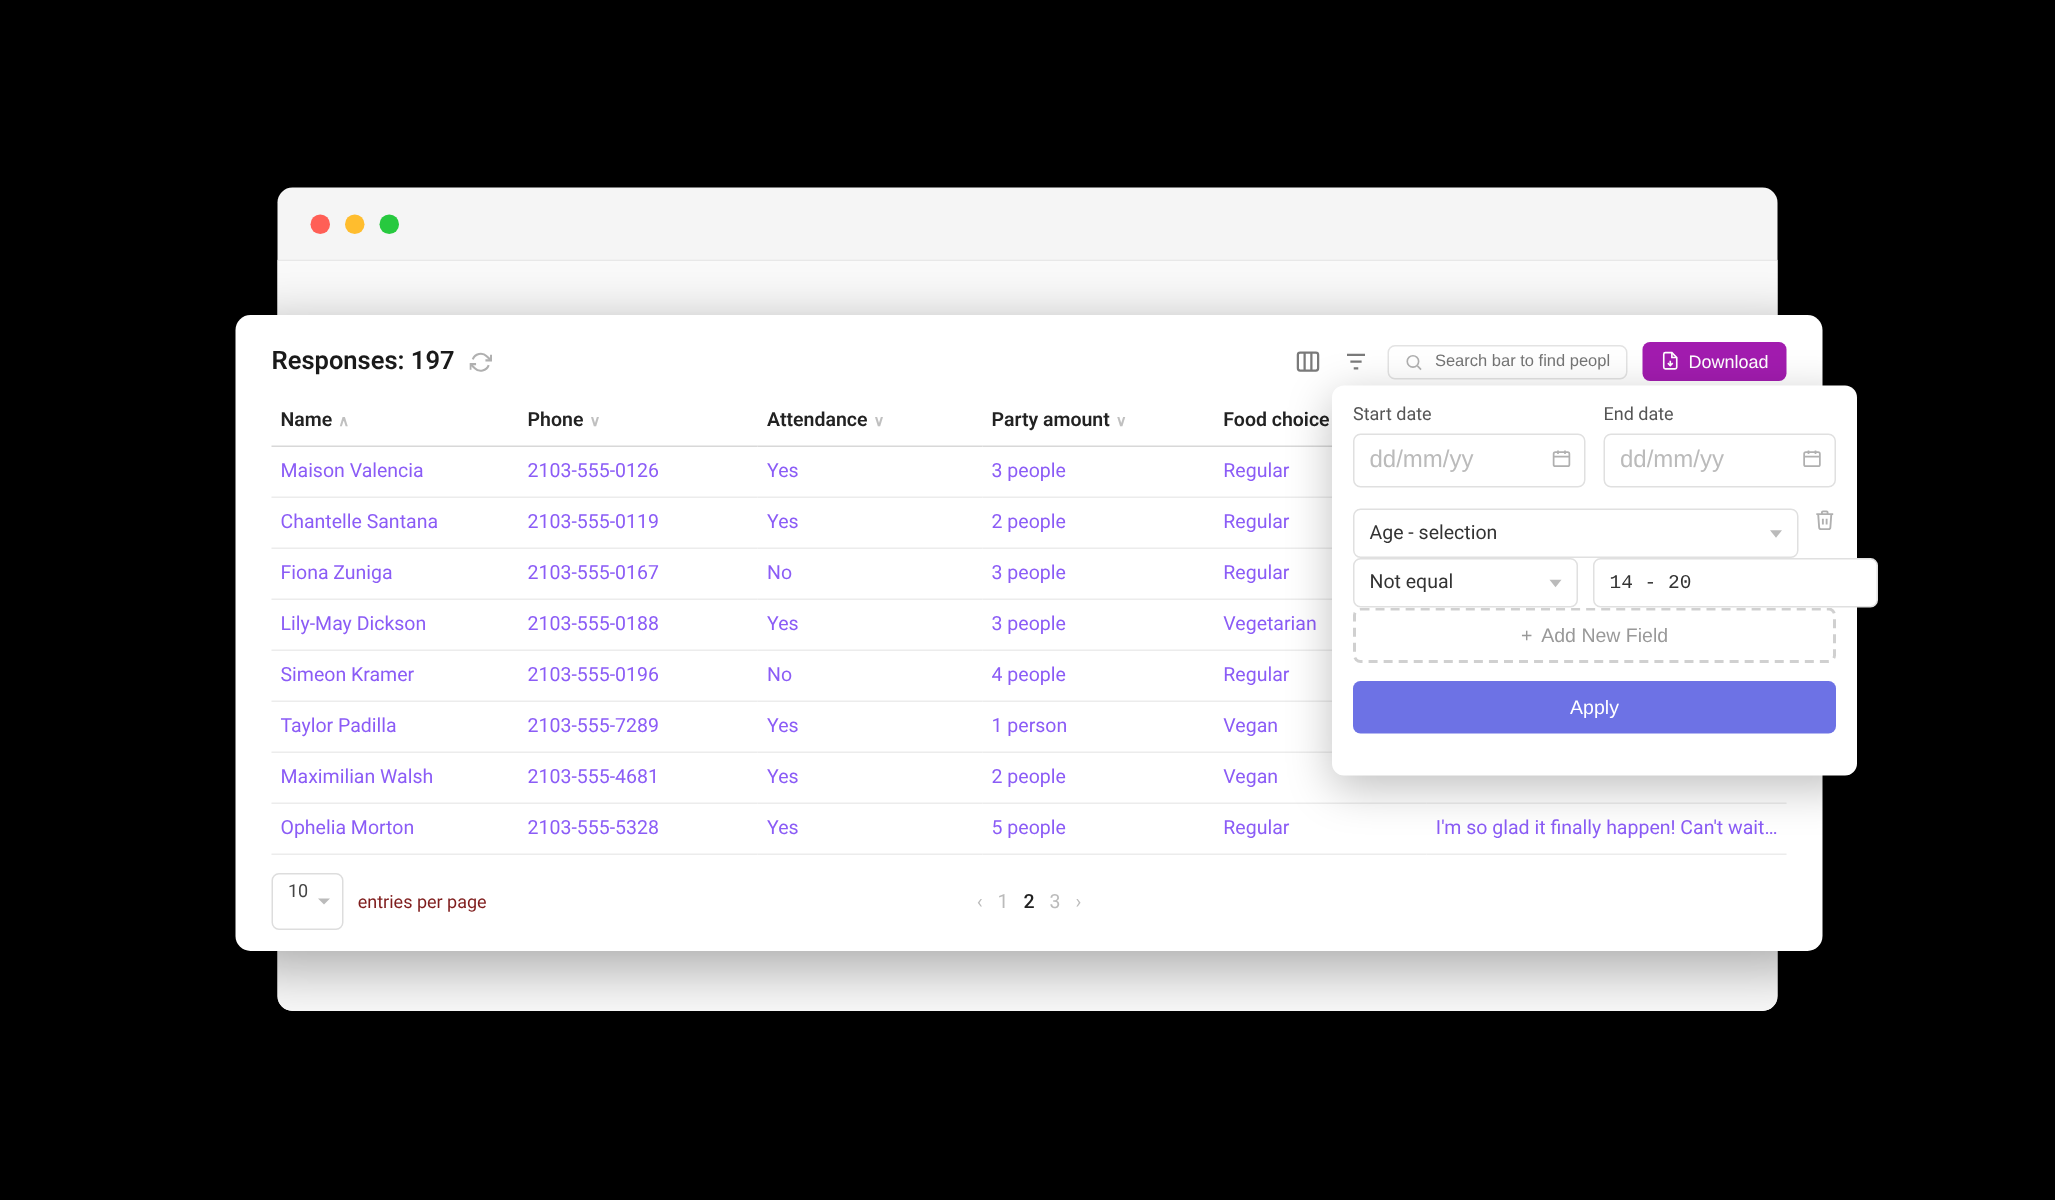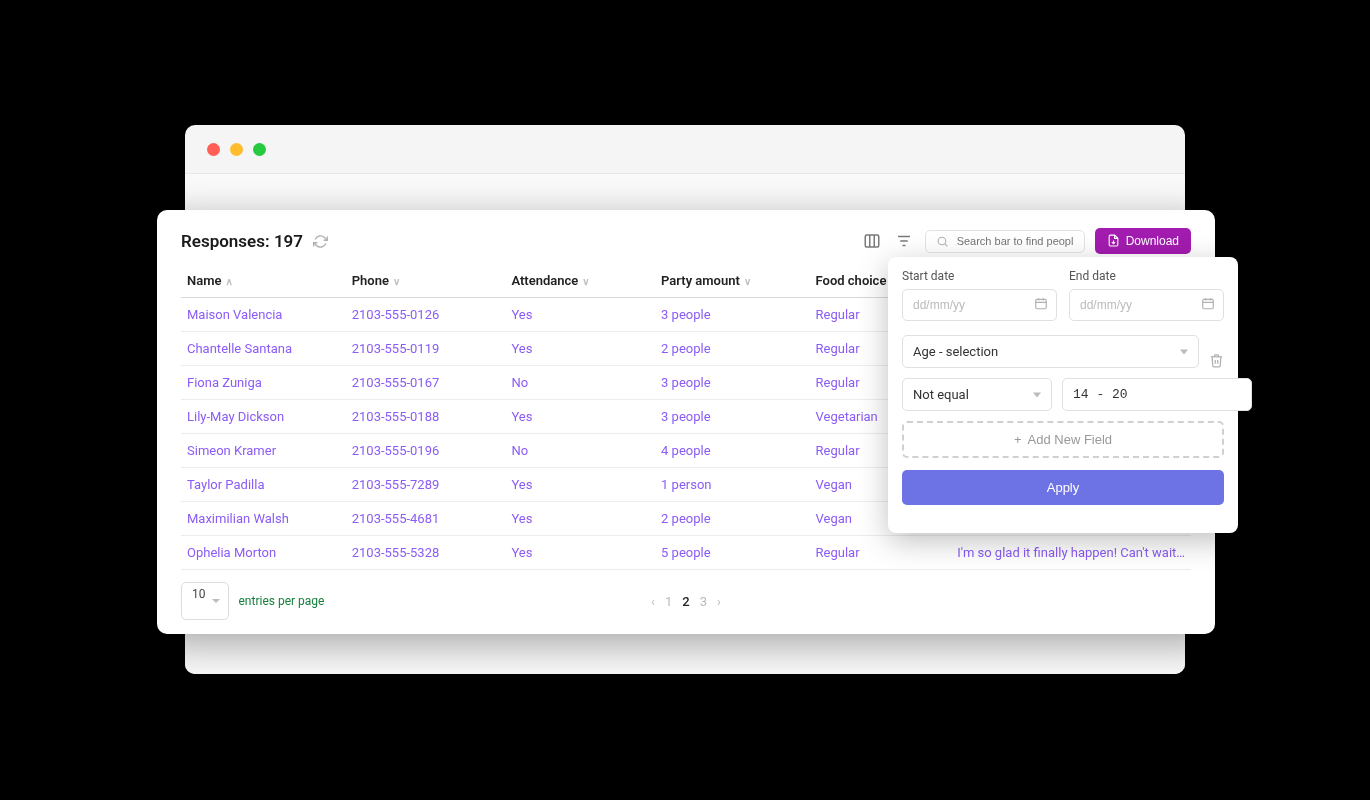--- a/index.html
+++ b/index.html
@@ -29,33 +29,33 @@
 .col-name { width: 165px; max-width: 165px; }
 .col-phone { width: 160px; max-width: 160px; }
 .col-attendance { width: 150px; max-width: 150px; }
 .col-party { width: 155px; max-width: 155px; }
 .col-food { width: 142px; max-width: 142px; }
 .col-comment { text-align: right; }
 .panel-footer { display: flex; align-items: center; margin-top: 12px; position: relative; }
 .per-page { display: flex; align-items: center; gap: 10px; }
 .per-page-select { border: 1px solid #ddd; border-radius: 5px; padding: 4px 22px 18px 10px; font-size: 12px; color: #444; position: relative; cursor: pointer; }
 .per-page-select::after { content: ""; position: absolute; right: 8px; top: 50%; transform: translateY(-50%); border-left: 4px solid transparent; border-right: 4px solid transparent; border-top: 4px solid #bbb; }
-.per-page-label { font-size: 12px; color: #15803d; }
+.per-page-label { font-size: 12px; color: #7f1d1d; }
 .pagination { position: absolute; left: 50%; transform: translateX(-50%); display: flex; align-items: center; gap: 10px; font-size: 13px; color: #bbb; }
 .pagination span[data-active="true"] { color: #222; font-weight: 500; }
 .pagination span { cursor: pointer; }
 .filter-panel { position: absolute; top: 257px; left: 888px; width: 350px; background: #fff; border-radius: 8px; box-shadow: 0 8px 30px rgba(0,0,0,0.25); padding: 12px 14px 28px 14px; }
 .date-row { display: flex; gap: 12px; margin-bottom: 14px; }
 .date-col { flex: 1; }
 .date-label { font-size: 12px; color: #555; margin-bottom: 6px; display: block; }
 .date-input { position: relative; }
-.date-input input { width: 100%; border: 1px solid #e0e0e0; border-radius: 5px; padding: 8px 30px 8px 10px; font-size: 12px; color: #444; outline: none; }
+.date-input input { width: 100%; border: 1px solid #e0e0e0; border-radius: 5px; padding: 8px 30px 8px 10px; font-size: 16px; color: #444; outline: none; }
 .date-input input::placeholder { color: #bbb; }
 .date-input .cal-icon { position: absolute; right: 9px; top: 50%; transform: translateY(-50%); color: #b0b0b0; }
-.filter-row { display: flex; gap: 10px; margin-bottom: 10px; align-items: flex-end; }
+.filter-row { display: flex; gap: 10px; align-items: flex-start; }
 .select-box { flex: 1; position: relative; border: 1px solid #e0e0e0; border-radius: 5px; padding: 8px 28px 8px 10px; font-size: 13px; color: #333; cursor: pointer; background: #fff; }
 .select-box::after { content: ""; position: absolute; right: 10px; top: 50%; transform: translateY(-50%); border-left: 4px solid transparent; border-right: 4px solid transparent; border-top: 5px solid #bbb; }
 .trash-btn { color: #b0b0b0; cursor: pointer; display: flex; align-items: center; }
 .text-input { flex: 1; border: 1px solid #e0e0e0; border-radius: 5px; padding: 8px 10px; font-size: 13px; color: #333; outline: none; font-family: Liberation Mono, monospace; }
 .add-field-btn { width: 100%; border: 2px dashed #d0d0d0; background: transparent; border-radius: 5px; padding: 9px; font-size: 13px; color: #999; cursor: pointer; display: flex; align-items: center; justify-content: center; gap: 6px; margin-bottom: 12px; }
 .apply-btn { width: 100%; background: #6d72e5; color: #fff; border: none; border-radius: 5px; padding: 10px; font-size: 13px; font-weight: 500; cursor: pointer; }
 </style>
 </head>
 <body>
 

